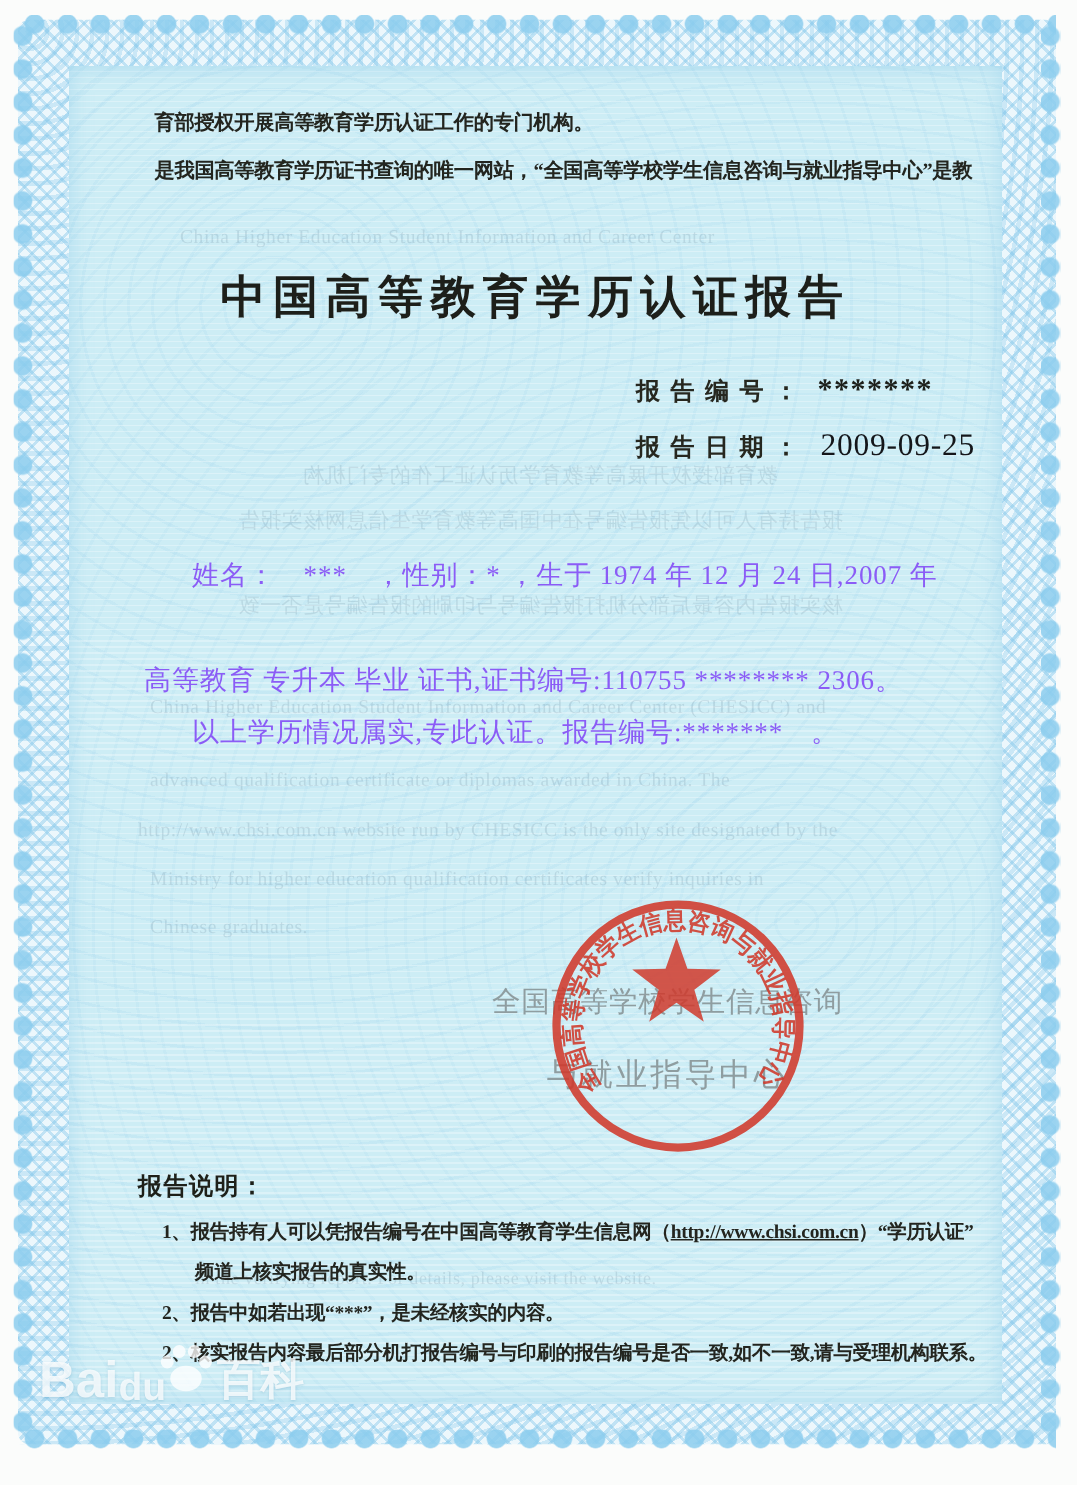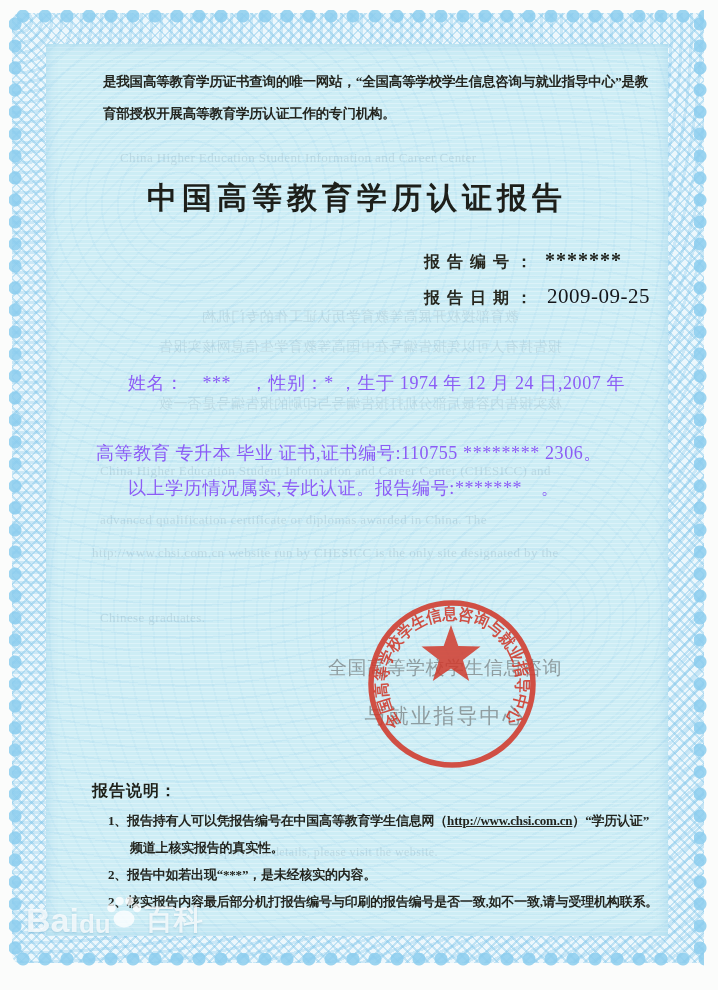--- a/index.html
+++ b/index.html
@@ -134,26 +134,27 @@
 
   <div class="panel"></div>
 
   <div class="ghost" style="left:120px; top:150px;">China Higher Education Student Information and Career Center</div>
   <div class="ghost cjk" style="left:100px; top:308px; width:520px; text-align:center;">教育部授权开展高等教育学历认证工作的专门机构</div>
   <div class="ghost cjk" style="left:90px; top:338px; width:540px; text-align:center;">报告持有人可以凭报告编号在中国高等教育学生信息网核实报告</div>
   <div class="ghost cjk" style="left:95px; top:395px; width:530px; text-align:center;">核实报告内容最后部分机打报告编号与印刷的报告编号是否一致</div>
   <div class="ghost" style="left:100px; top:463px;">China Higher Education Student Information and Career Center (CHESICC) and</div>
   <div class="ghost" style="left:100px; top:512px;">advanced qualification certificate or diplomas awarded in China. The</div>
   <div class="ghost" style="left:92px; top:545px;">http://www.chsi.com.cn website run by CHESICC is the only site designated by the</div>
+  <div class="ghost" style="left:100px; top:578px;">Ministry for higher education qualification certificates verify inquiries in</div>
   <div class="ghost" style="left:100px; top:610px;">Chinese graduates.</div>
   <div class="ghost" style="left:130px; top:845px; font-size:12px;">in the verifying report. For details, please visit the website.</div>
 
   <div class="abs header-note">
+    <div>育部授权开展高等教育学历认证工作的专门机构。</div>
     <div>是我国高等教育学历证书查询的唯一网站，“全国高等学校学生信息咨询与就业指导中心”是教</div>
-    <div>育部授权开展高等教育学历认证工作的专门机构。</div>
   </div>
 
   <div class="abs title">中国高等教育学历认证报告</div>
 
   <div class="abs meta-row-number">
     <span class="meta-label">报告编号：</span><span class="meta-value-stars">*******</span>
   </div>
   <div class="abs meta-row-date">
     <span class="meta-label">报告日期：</span><span class="meta-value-date">2009-09-25</span>
   </div>

